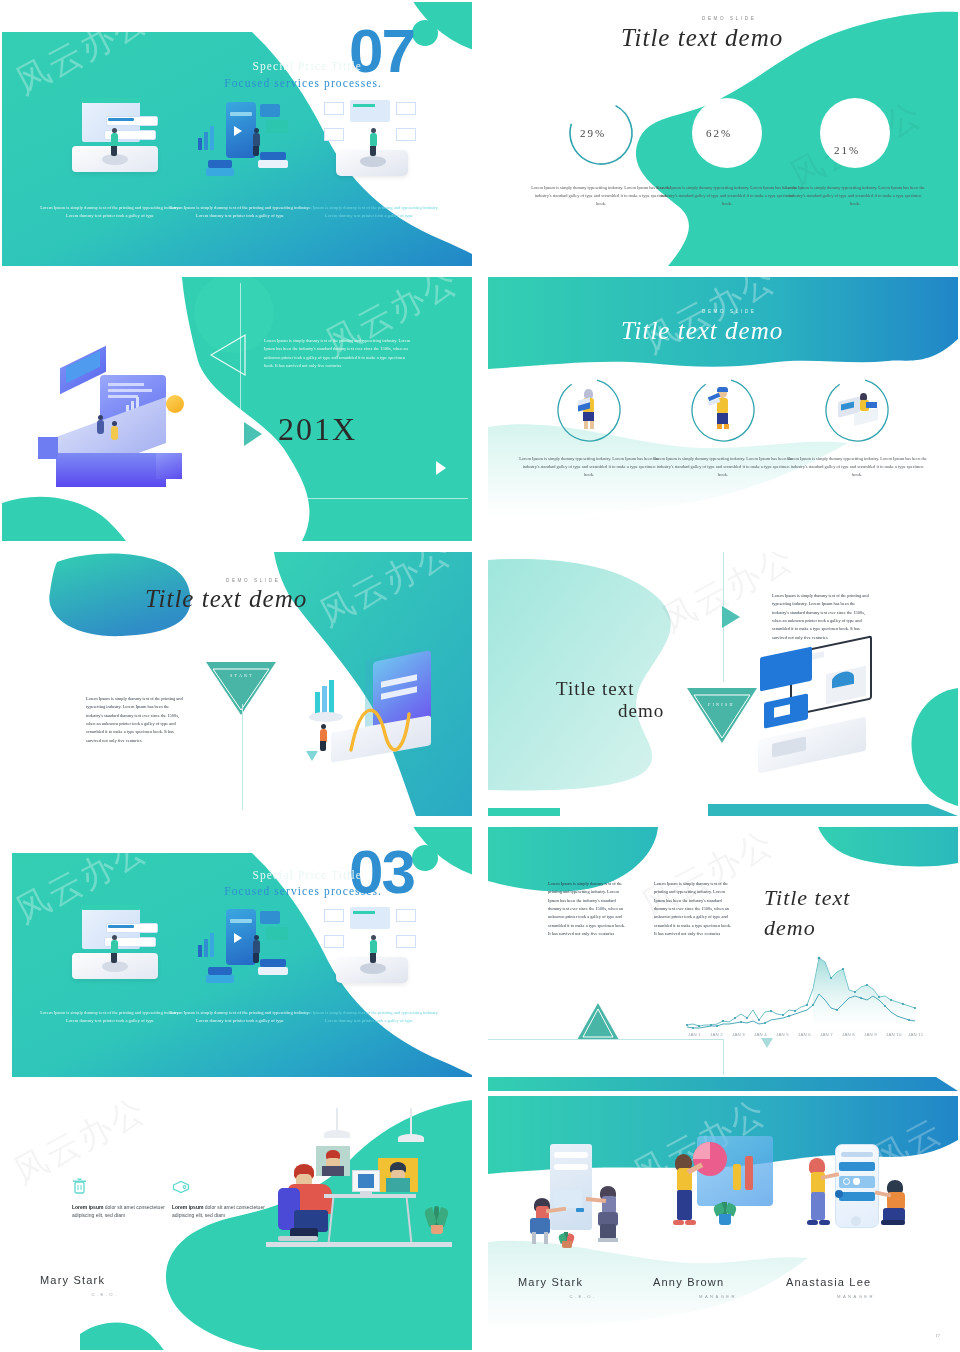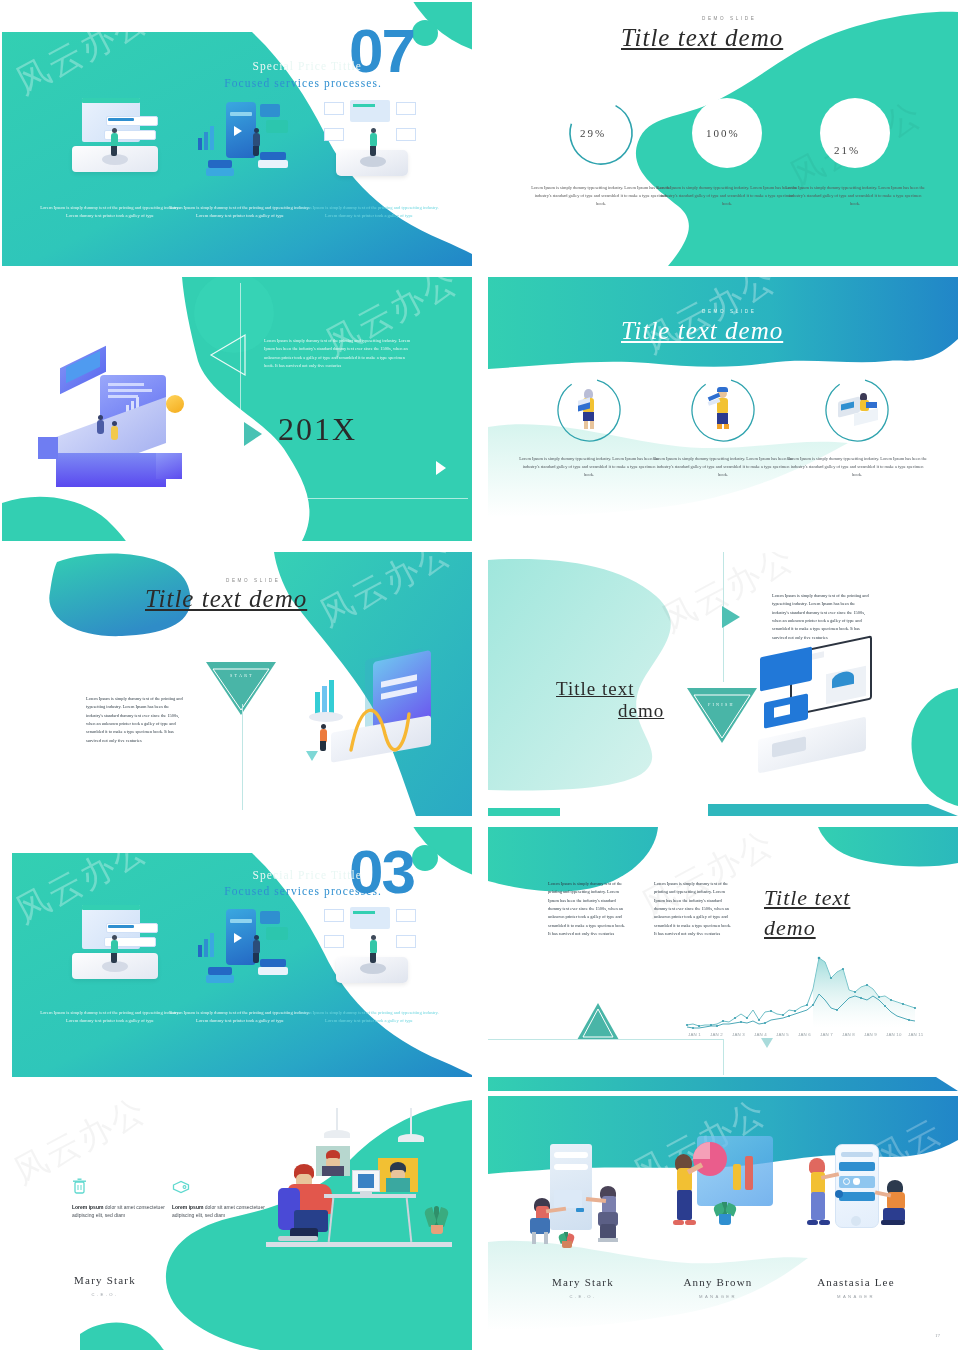--- a/index.html
+++ b/index.html
@@ -31,38 +31,38 @@
   .pad { position:absolute; background:linear-gradient(180deg,#f2f4f8,#dfe4ee); border-radius:3px;
          transform: skewY(-19deg) ; box-shadow:0 2px 4px rgba(0,0,0,.08); }
   .screenBox { position:absolute; background:linear-gradient(135deg,#eaf2fd,#cfe0f7); border-radius:2px; }
   .screenBar { position:absolute; background:#2f8fd0; border-radius:1px; }
   .pHead { position:absolute; width:5px; height:5px; border-radius:50%; background:#3e4a5a; }
   .pBody { position:absolute; width:7px; height:14px; border-radius:3px; background:#34c7a8; }
   .pLegs { position:absolute; width:6px; height:10px; background:#2b3b4d; border-radius:0 0 2px 2px; }
 
   
   .demoKicker { position:absolute; font-size:4.6px; letter-spacing:2.6px; color:#8b8b8b; font-family:"Liberation Sans",serif; }
-  .demoTitle { position:absolute; font-size:25px; font-style:italic; color:#2b2b2b; font-family:"Liberation Serif",serif; letter-spacing:1px;text-decoration:underline; }
+  .demoTitle { position:absolute; font-size:25px; font-style:italic; color:#2b2b2b; font-family:"Liberation Serif",serif; letter-spacing:1px; }
   .demoTitle.white { color:#ffffff; }
   .pctLabel { position:absolute; font-size:11px; color:#444; letter-spacing:2px; font-family:"Liberation Serif",serif; }
   .pctCap { position:absolute; width:140px; text-align:center; font-size:4.4px; line-height:1.85; color:#555; }
 
   
   .year { position:absolute; font-size:32px; color:#2a2a2a; font-family:"Liberation Serif",serif; letter-spacing:2px; }
   .bodyCopy { position:absolute; font-size:4.4px; line-height:1.9; color:#2e3b45; }
   .bodyCopy.onTeal { color:#eafaf6; }
   .thinBox { position:absolute; border:1px solid rgba(255,255,255,.75); }
   .triLine { position:absolute; width:1px; background:#bfe6e4; }
   .triWord { position:absolute; font-size:4.2px; letter-spacing:2.2px; color:#eafaf7; }
 
   
   .axisLbl { position:absolute; font-size:4.4px; color:#9aa3a8; font-family:"Liberation Sans",sans-serif; letter-spacing:.2px; }
 
   
-  .teamName { position:absolute; font-size:11px; color:#33363b; font-family:Liberation Serif, serif; letter-spacing:1.2px; text-align:center; }
+  .teamName { position:absolute; font-size:11px; color:#33363b; font-family:Liberation Sans, sans-serif; letter-spacing:1.2px; text-align:left; }
   .teamRole { position:absolute; font-size:4.2px; color:#9aa0a6; letter-spacing:2.4px; text-align:center; font-family:"Liberation Sans",sans-serif; }
   .bulletTxt { position:absolute; width:112px; font-size:5px; line-height:1.6; color:#4a5158; font-family:"Liberation Sans",sans-serif; }
   .bulletTxt b { color:#23282d; }
   .pageNo { position:absolute; font-size:5px; color:#9aa0a6; font-family:"Liberation Serif",serif; }
 </style>
 </head>
 <body>
 
 <div class="sheet">
 
@@ -152,21 +152,21 @@
     <svg class="abs" style="left:78px; top:96px;" width="70" height="70">
       <circle cx="35" cy="35" r="31" fill="none" stroke="#2fa3ae" stroke-width="1.6" stroke-dasharray="140 195" transform="rotate(-62 35 35)"></circle>
     </svg>
     <div class="pctLabel" style="left:92px; top:125px;">29%</div>
     <div class="pctCap" style="left:43px; top:182px;">Lorem Ipsum is simply dummy typesetting industry. Lorem Ipsum has been the industry's standard galley of type and scrambled it to make a type specimen book.</div>
 
     <div class="abs" style="left:204px; top:96px; width:70px; height:70px; border-radius:50%; background:#ffffff;"></div>
     <svg class="abs" style="left:204px; top:96px;" width="70" height="70">
       <circle cx="35" cy="35" r="32" fill="none" stroke="#ffffff" stroke-width="1.4" stroke-dasharray="150 202" transform="rotate(-100 35 35)"></circle>
     </svg>
-    <div class="pctLabel" style="left:218px; top:125px;">100%</div>
+    <div class="pctLabel" style="left:218px; top:125px;">62%</div>
     <div class="pctCap" style="left:169px; top:182px;">Lorem Ipsum is simply dummy typesetting industry. Lorem Ipsum has been the industry's standard galley of type and scrambled it to make a type specimen book.</div>
 
     <div class="abs" style="left:332px; top:96px; width:70px; height:70px; border-radius:50%; background:#ffffff;"></div>
     <svg class="abs" style="left:330px; top:94px;" width="74" height="74">
       <circle cx="37" cy="37" r="33" fill="none" stroke="#ffffff" stroke-width="1.4" stroke-dasharray="185 208" transform="rotate(-140 37 37)"></circle>
     </svg>
     <div class="pctLabel" style="left:346px; top:142px;">21%</div>
     <div class="pctCap" style="left:297px; top:182px;">Lorem Ipsum is simply dummy typesetting industry. Lorem Ipsum has been the industry's standard galley of type and scrambled it to make a type specimen book.</div>
   </div>
 

